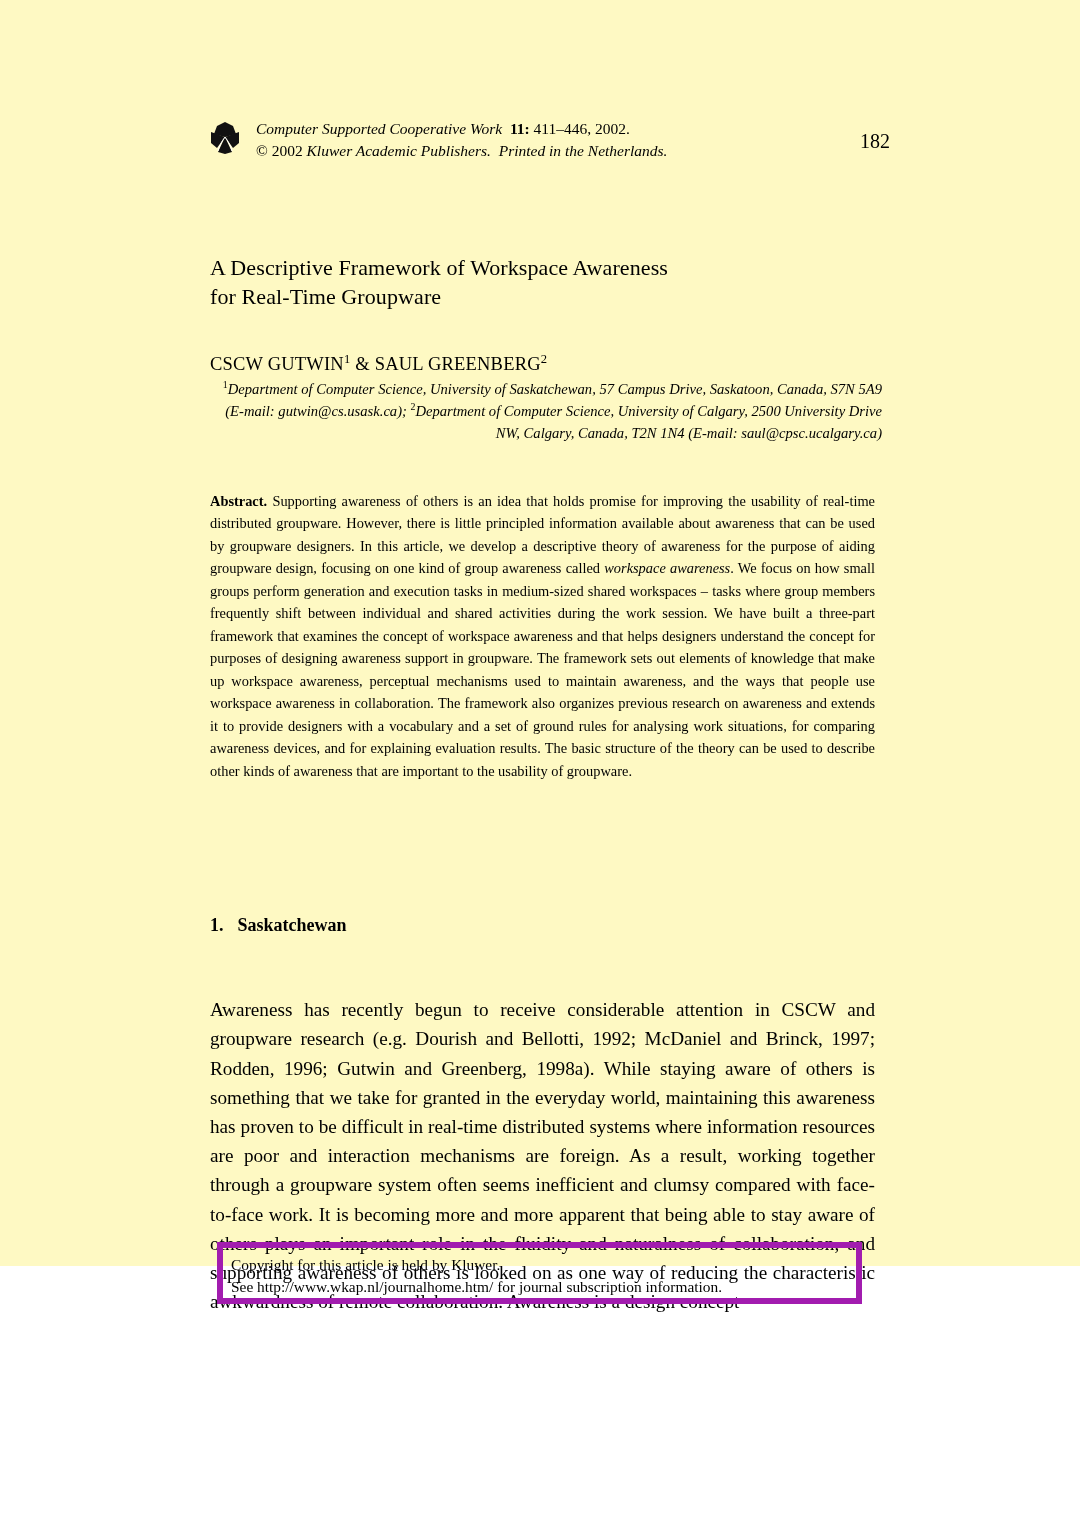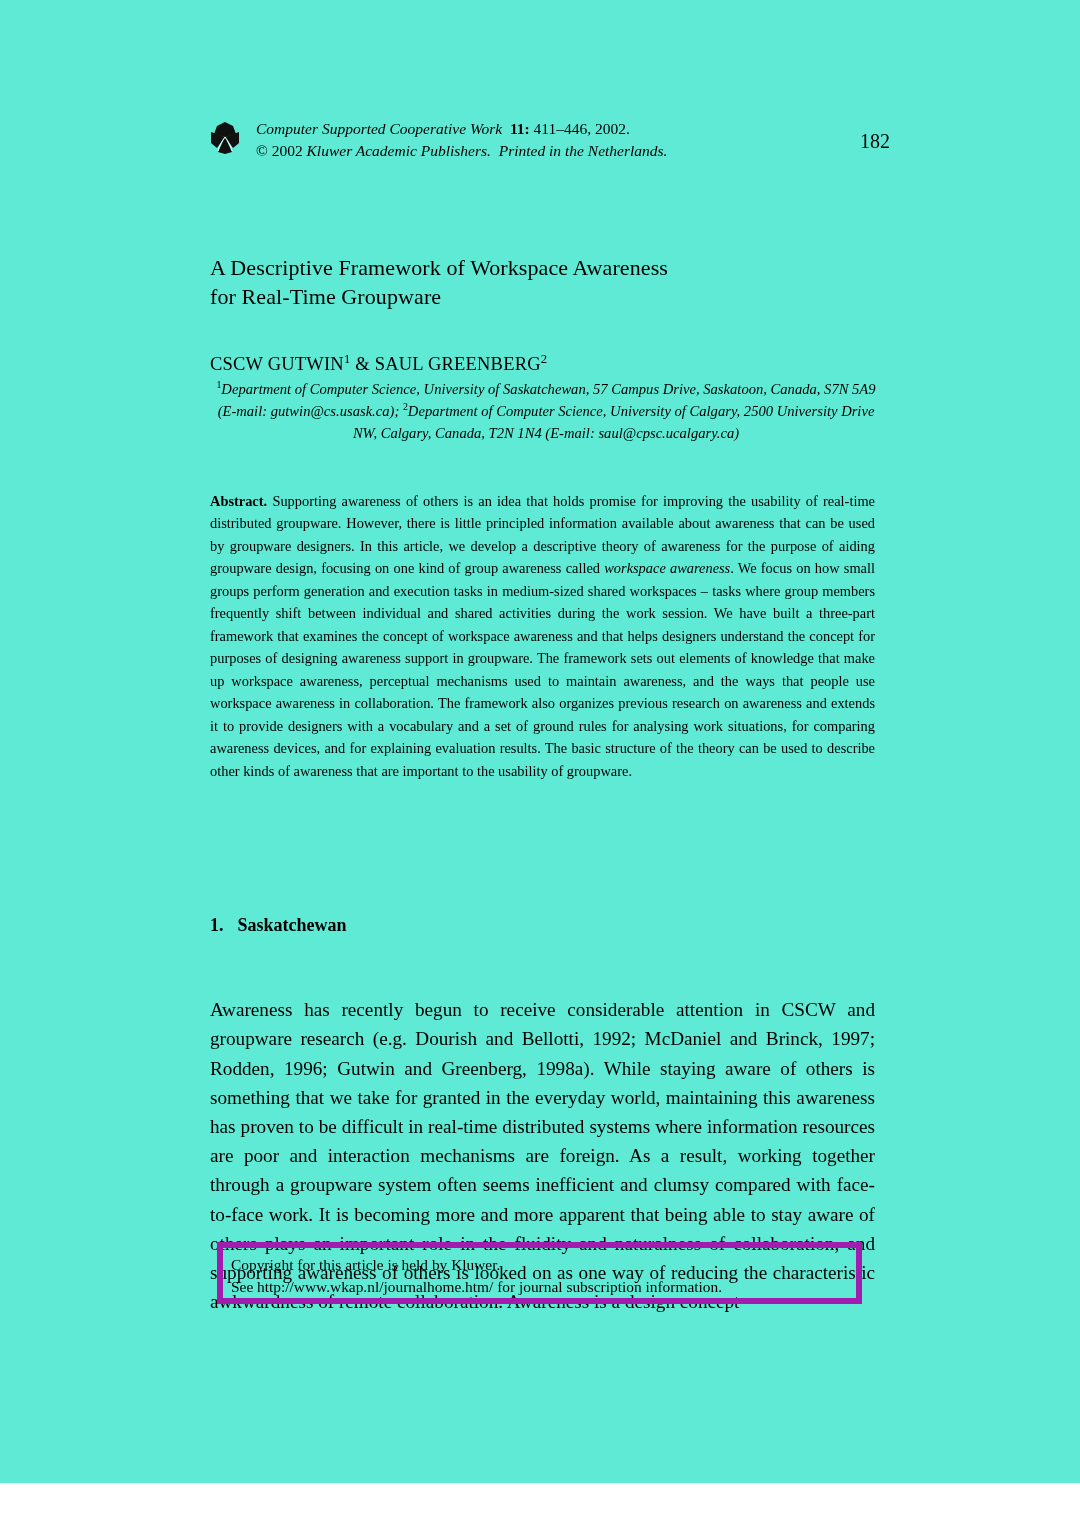--- a/index.html
+++ b/index.html
@@ -13,22 +13,22 @@
     position: relative;
     font-family: "Liberation Serif", "DejaVu Serif", serif;
     color: #000000;
     overflow: hidden;
   }
 
   .page {
     position: absolute;
     left: 0; top: 0;
     width: 1080px;
-    height: 1483px;
-    background: #5eead4;
+    height: 1266px;
+    background: #fef9c3;
   }
 
   
   .journal-header {
     position: absolute;
     left: 210px;
     top: 118px;
     width: 680px;
     display: flex;
     align-items: flex-start;
@@ -79,21 +79,21 @@
   }
   .author-names {
     font-size: 18.5px;
     letter-spacing: 0.2px;
     margin-bottom: 3px;
   }
   .affiliations {
     font-size: 14.6px;
     font-style: italic;
     line-height: 1.52;
-    text-align: center;
+    text-align: right;
   }
   sup { font-size: 0.68em; vertical-align: super; line-height: 0; }
   .sup-up { font-size: 0.68em; vertical-align: super; line-height: 0; font-style: normal; }
 
   
   .abstract {
     position: absolute;
     left: 210px;
     top: 490px;
     width: 665px;

